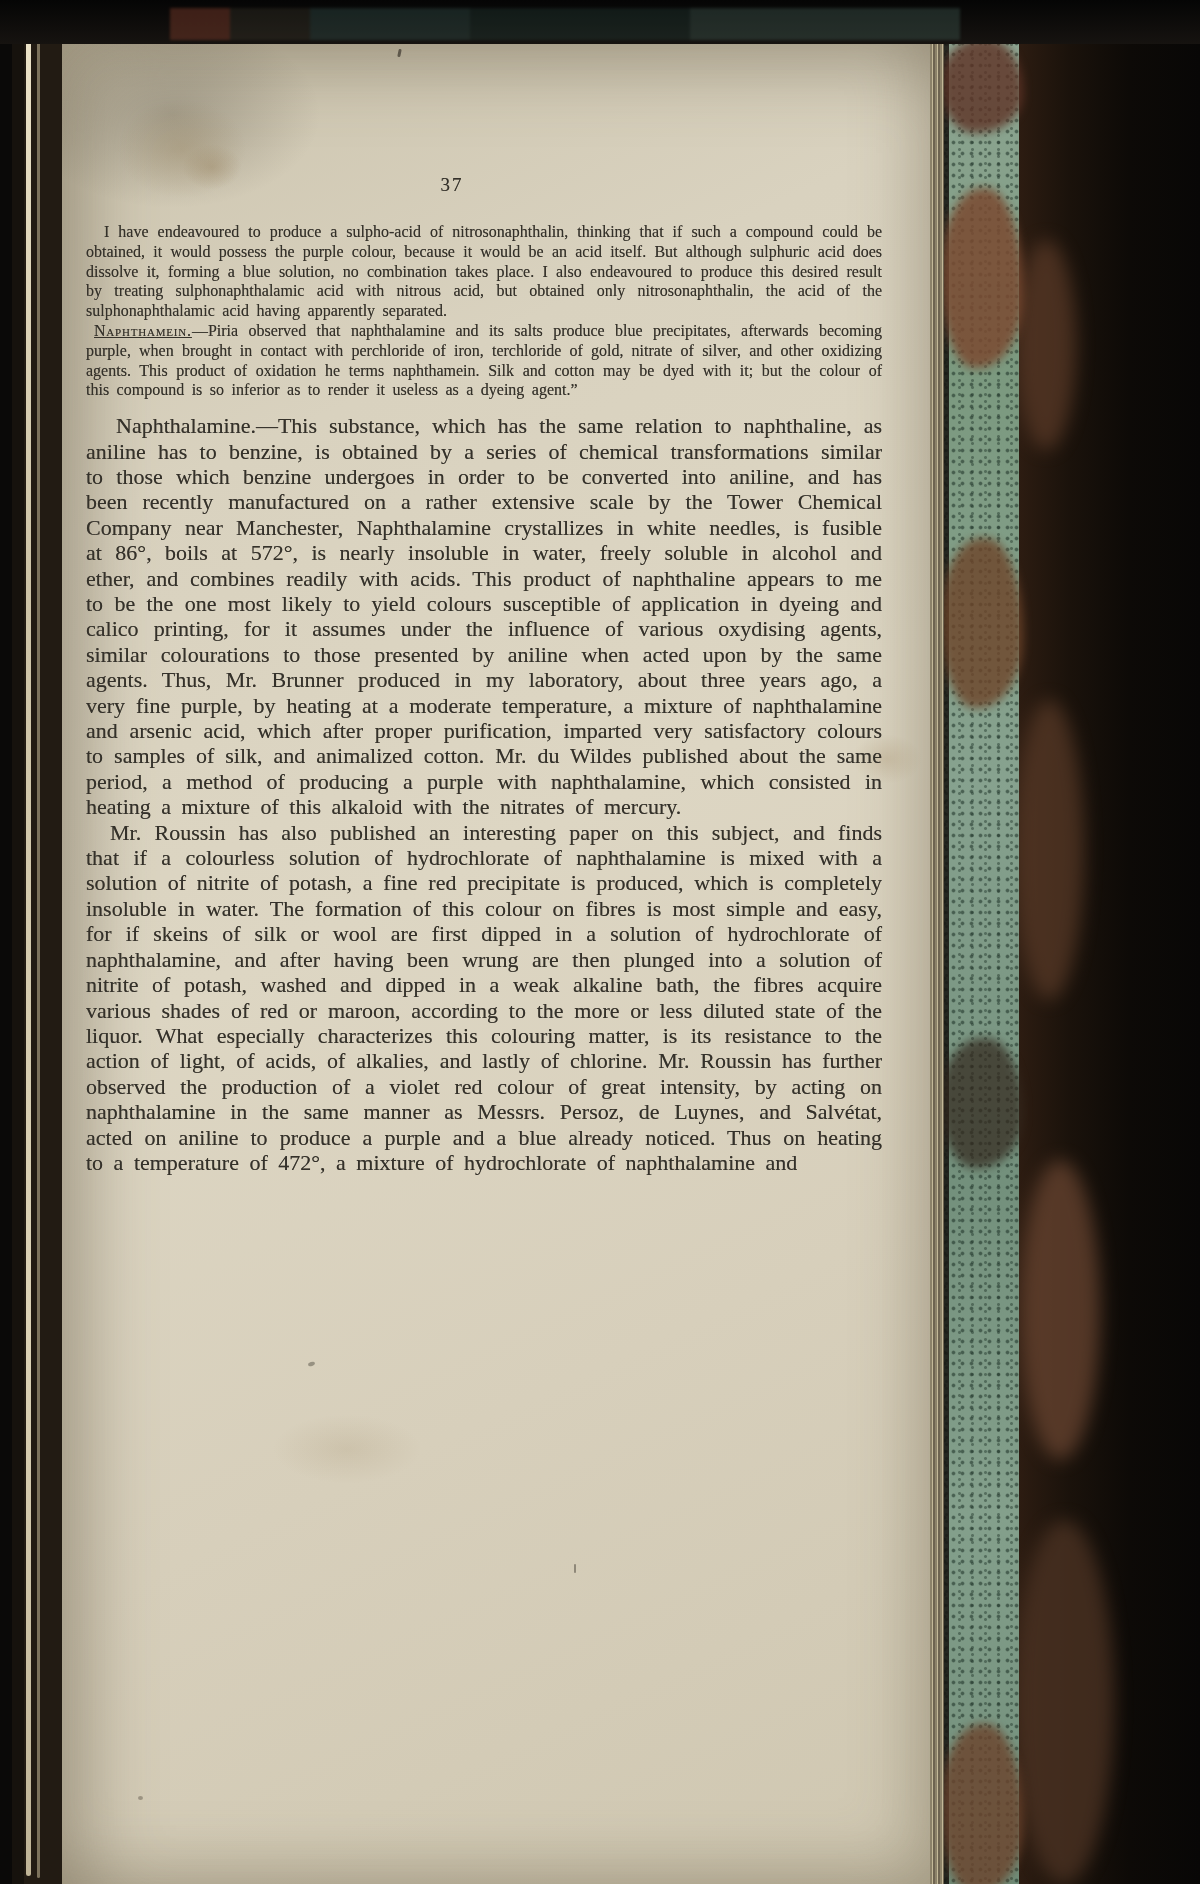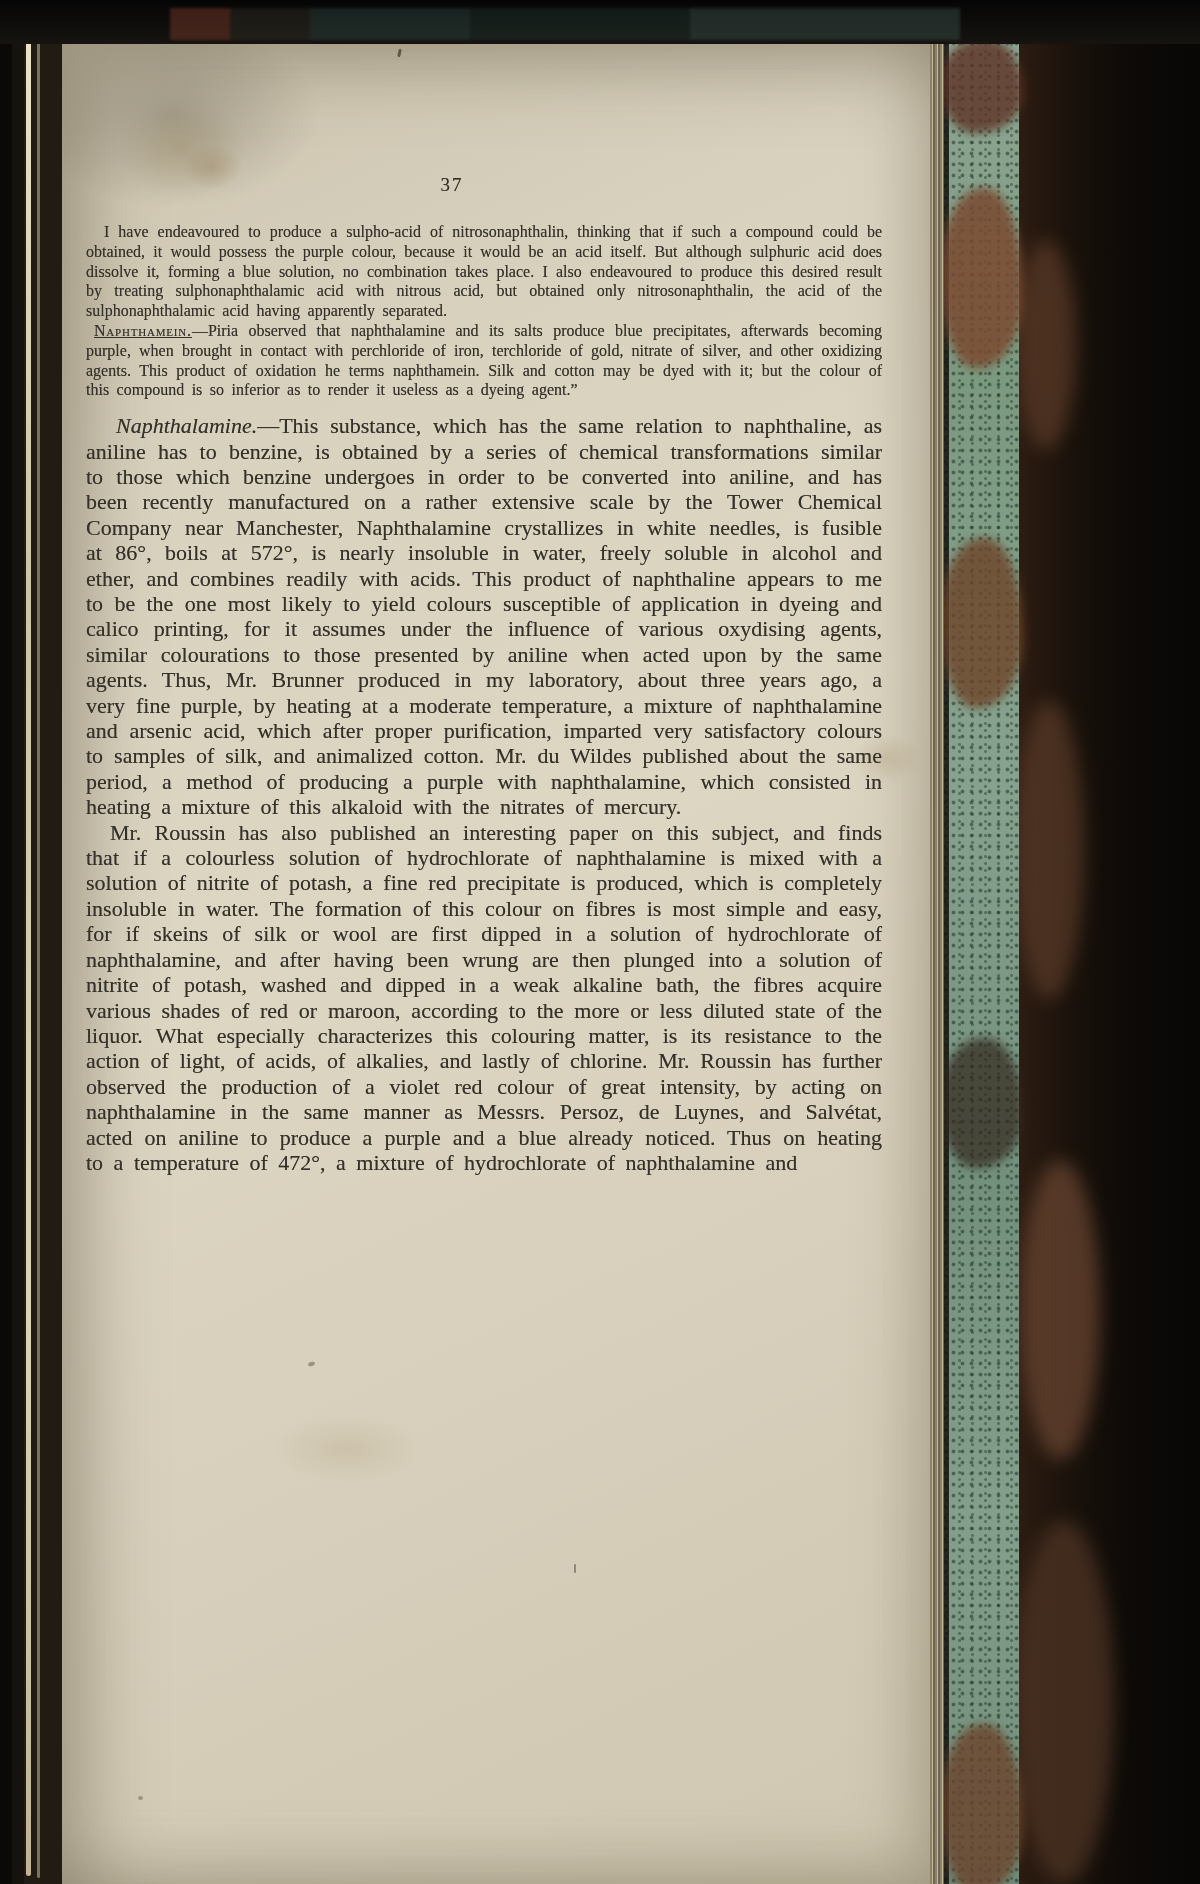--- a/index.html
+++ b/index.html
@@ -58,21 +58,21 @@
     font-size:19px; line-height:22px; letter-spacing:2px; margin-bottom:26px;
   }
   p { margin:0; text-align:justify; }
   .quote { font-size:16px; line-height:19.8px; word-spacing:3.5px; }
   .q1 { text-indent:18px; }
   .q2 { text-indent:8px; }
   .main  { font-size:22px; line-height:25.4px; word-spacing:5px; }
   .m1 { margin-top:13px; text-indent:30px; }
   .m2 { text-indent:24px; }
   .smallcaps { font-variant:small-caps; letter-spacing:.8px;text-decoration:underline; }
-  .lead-italic { font-style:italic; }
+  .lead-italic { }
 
   
   .stain { position:absolute; pointer-events:none; }
   .st1 { left:55px;  top:55px;   width:130px; height:100px; background:radial-gradient(ellipse, rgba(150,128,88,.30), rgba(150,128,88,0) 70%); }
   .st2 { left:120px; top:100px;  width:60px;  height:46px;  background:radial-gradient(ellipse, rgba(138,112,72,.28), transparent 70%); }
   .st3 { left:790px; top:690px;  width:70px;  height:50px;  background:radial-gradient(ellipse, rgba(150,122,80,.22), transparent 70%); }
   .st4 { left:210px; top:1370px; width:150px; height:70px;  background:radial-gradient(ellipse, rgba(140,115,75,.14), transparent 70%); }
   .st5 { left:-40px; top:-25px;  width:300px; height:190px; background:radial-gradient(ellipse, rgba(70,64,52,.30), transparent 70%); }
   .speck { position:absolute; background:#4a443a; }
   .sp1 { left:336px; top:5px;    width:3px; height:8px; transform:rotate(12deg); opacity:.8; border-radius:2px; }

